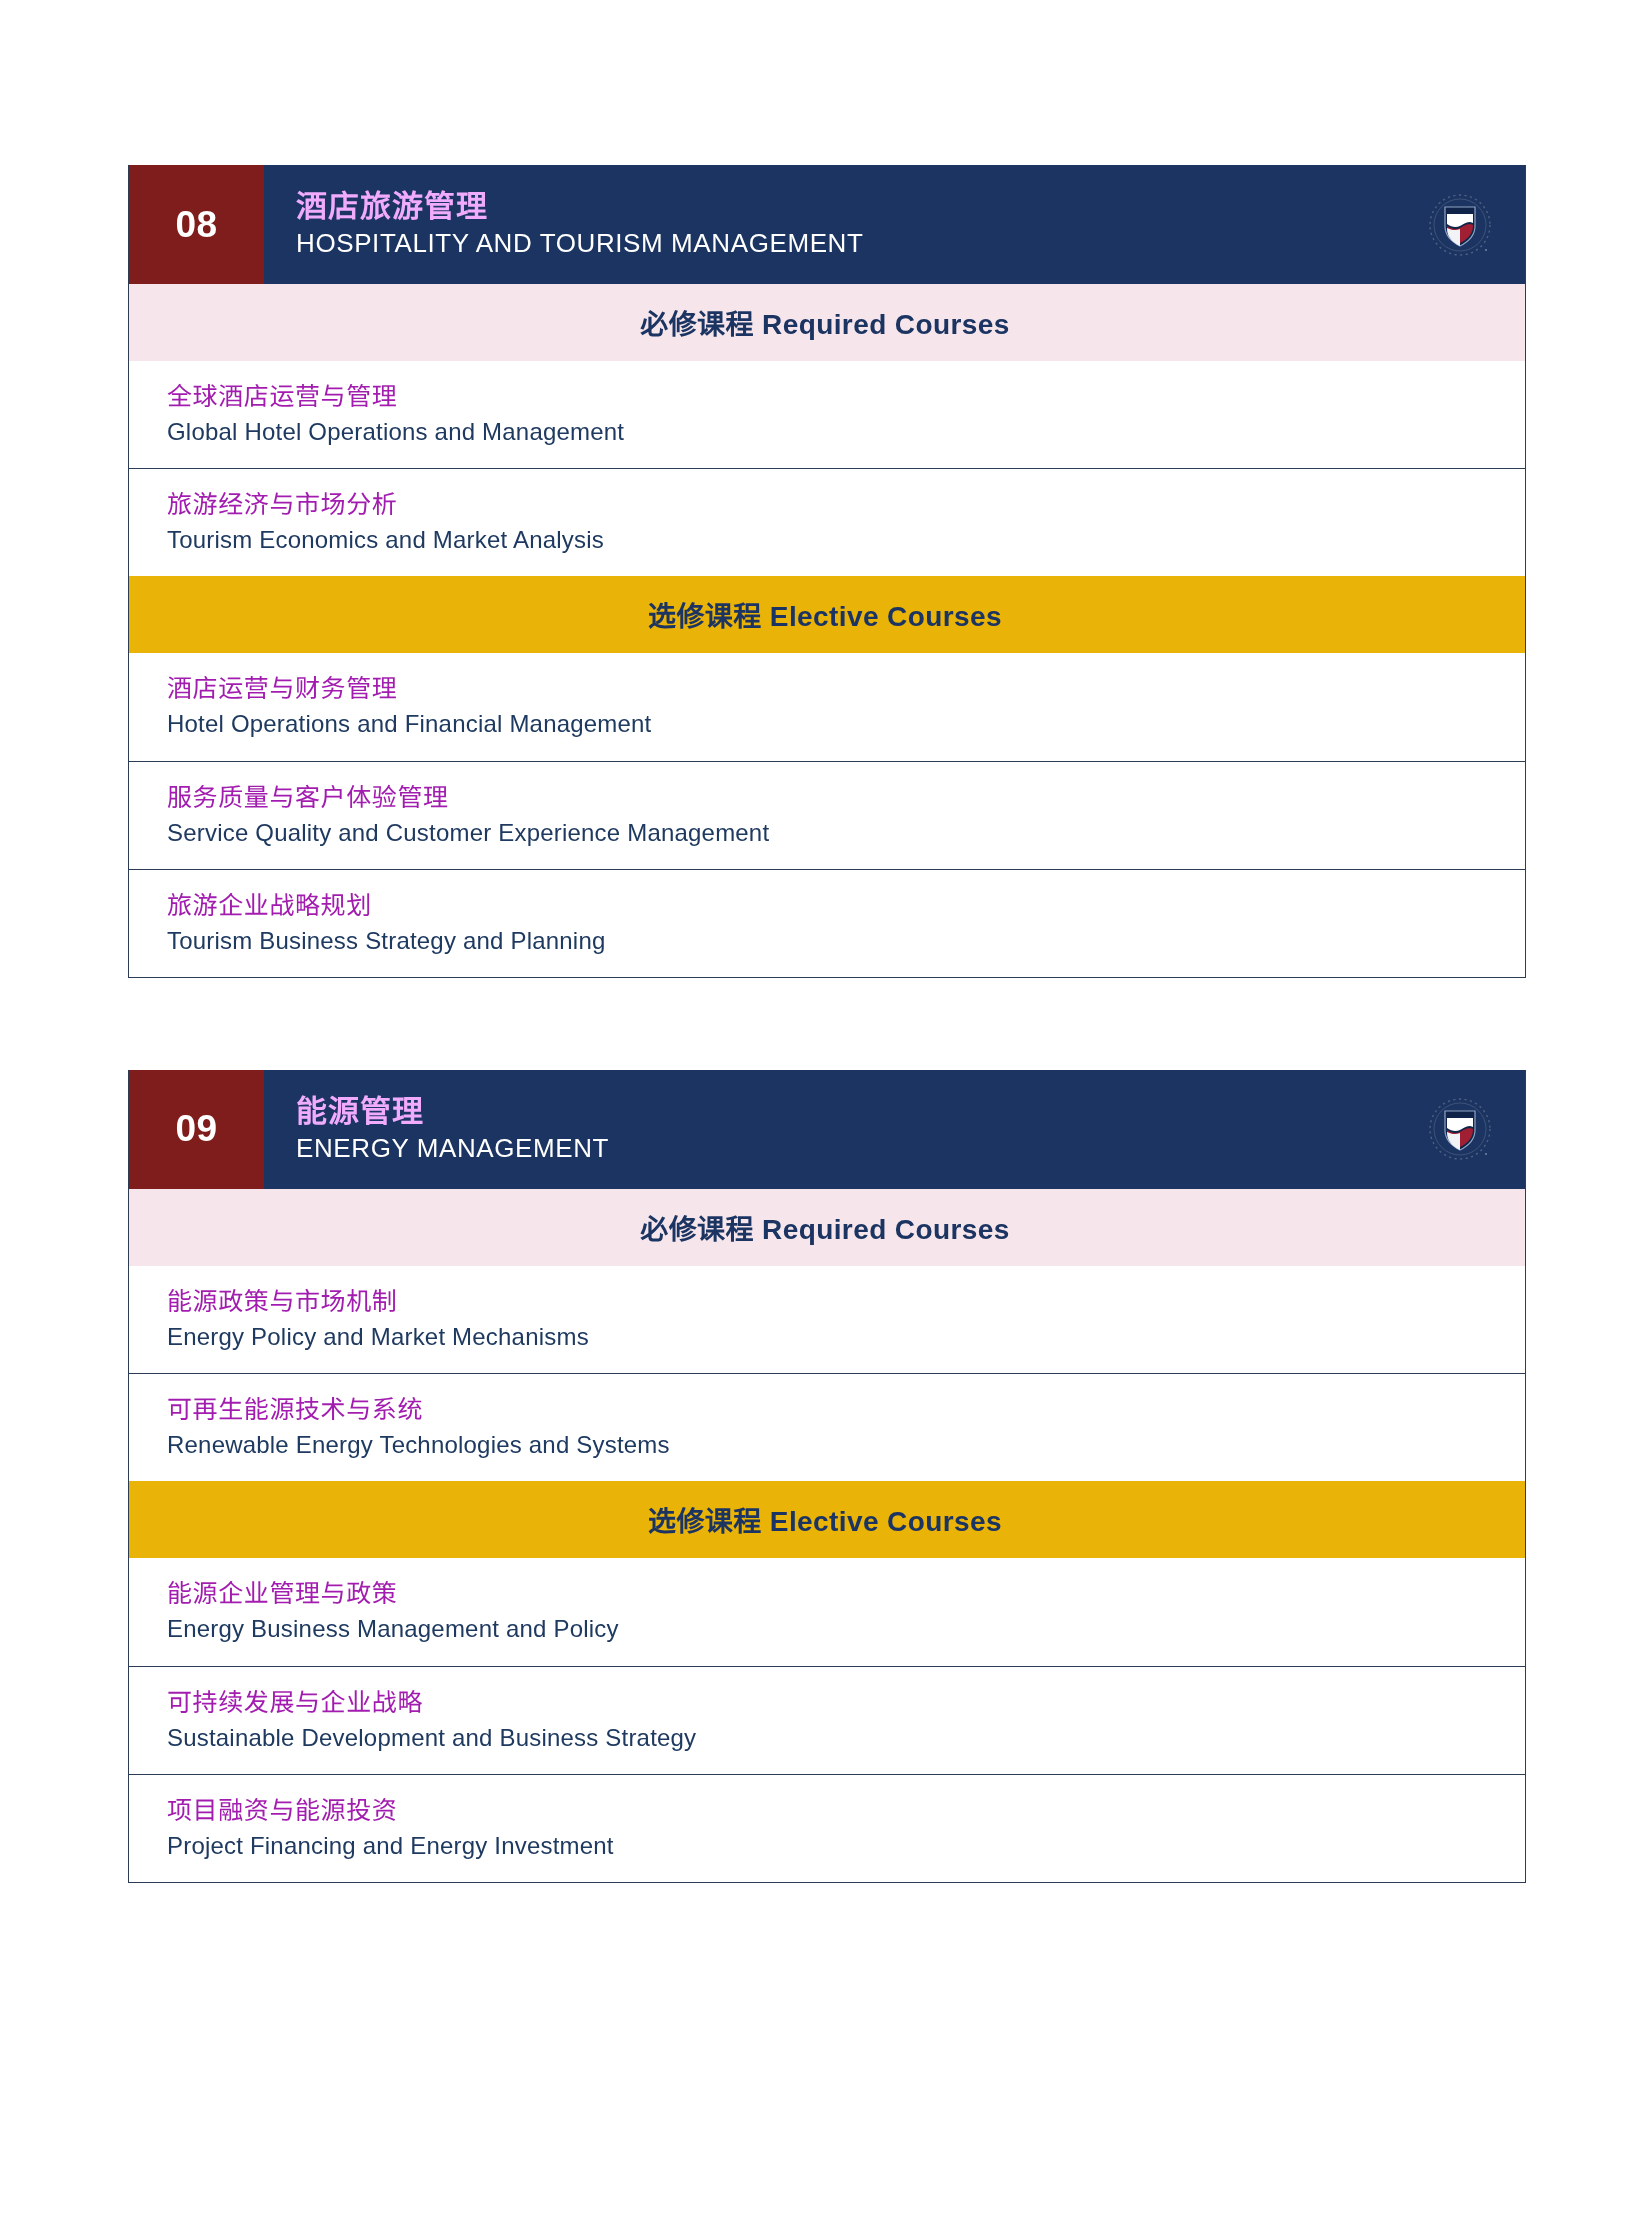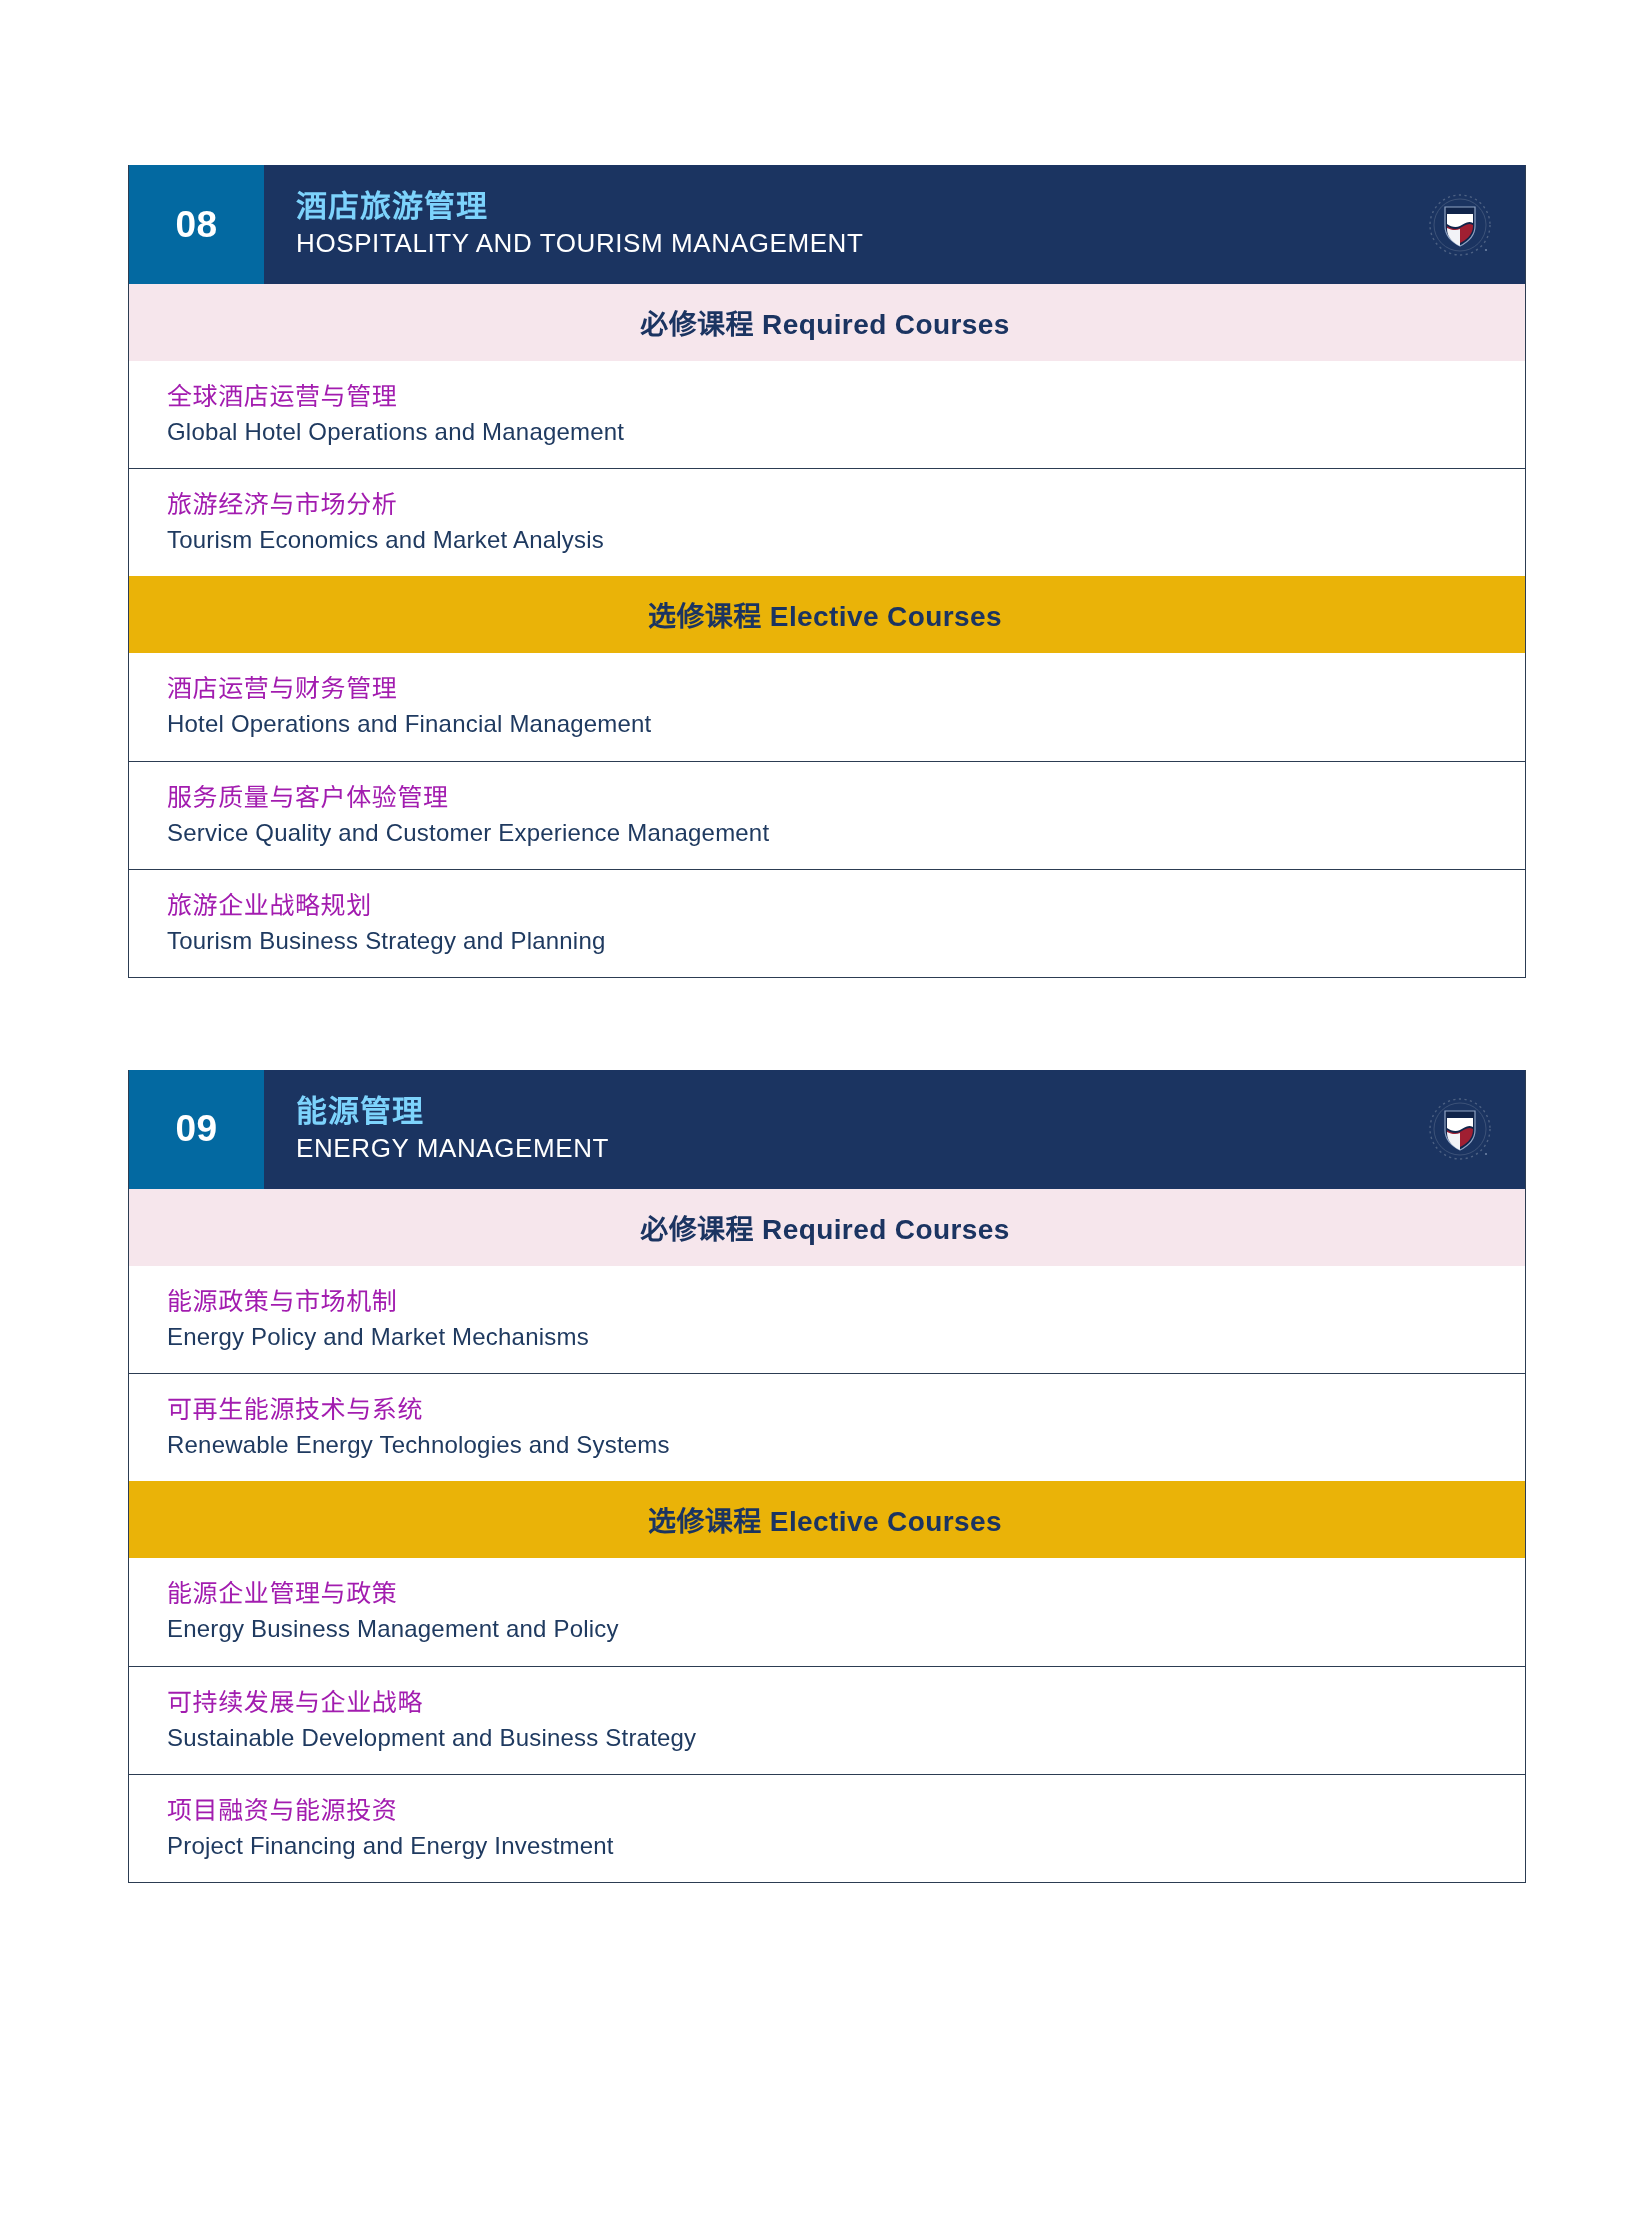--- a/index.html
+++ b/index.html
@@ -46,39 +46,39 @@
   .card-header {
     display: flex;
     align-items: stretch;
     height: 119px;
     background: #1b3461;
     position: relative;
   }
   .hdr-number {
     width: 135px;
     min-width: 135px;
-    background: #0369a1;
+    background: #7f1d1d;
     display: flex;
     align-items: center;
     justify-content: center;
     color: #ffffff;
     font-size: 37px;
     font-weight: bold;
     letter-spacing: 0.5px;
   }
   .hdr-titles {
     flex: 1;
     display: flex;
     flex-direction: column;
     justify-content: center;
     padding-left: 32px;
     padding-right: 16px;
   }
   .hdr-cn {
-    color: #7dd3fc;
+    color: #f0abfc;
     font-size: 31px;
     font-weight: bold;
     line-height: 1.16;
     letter-spacing: 1px;
   }
   .hdr-en {
     color: #ffffff;
     font-size: 26px;
     font-weight: 400;
     line-height: 1.2;

